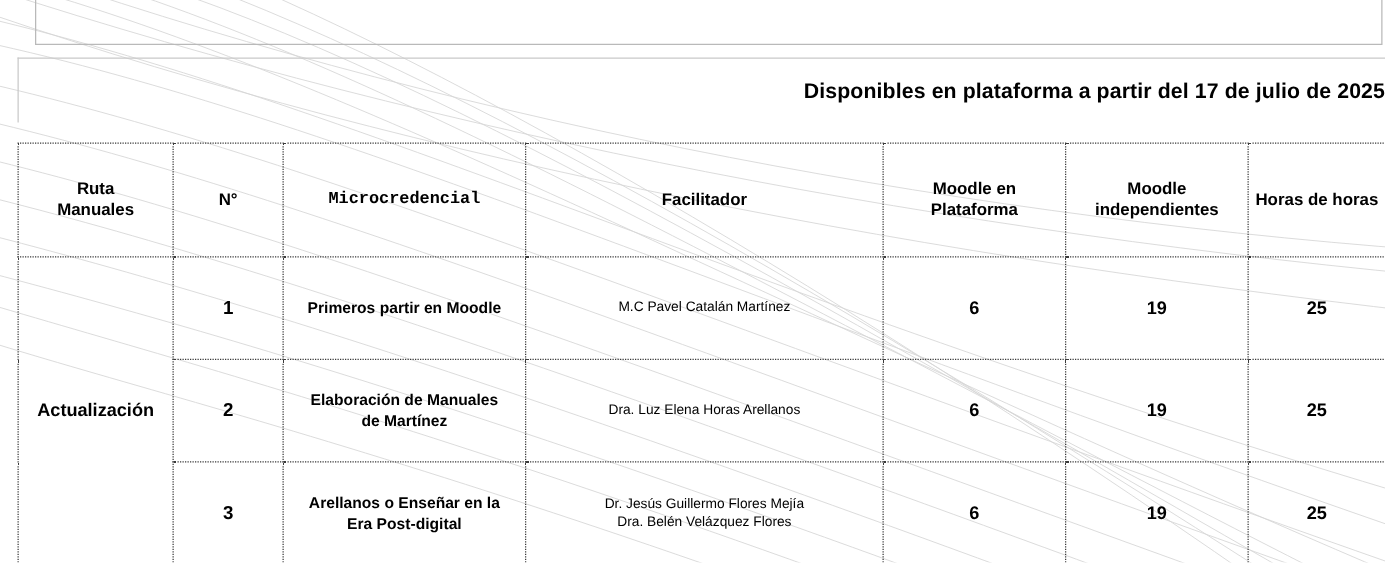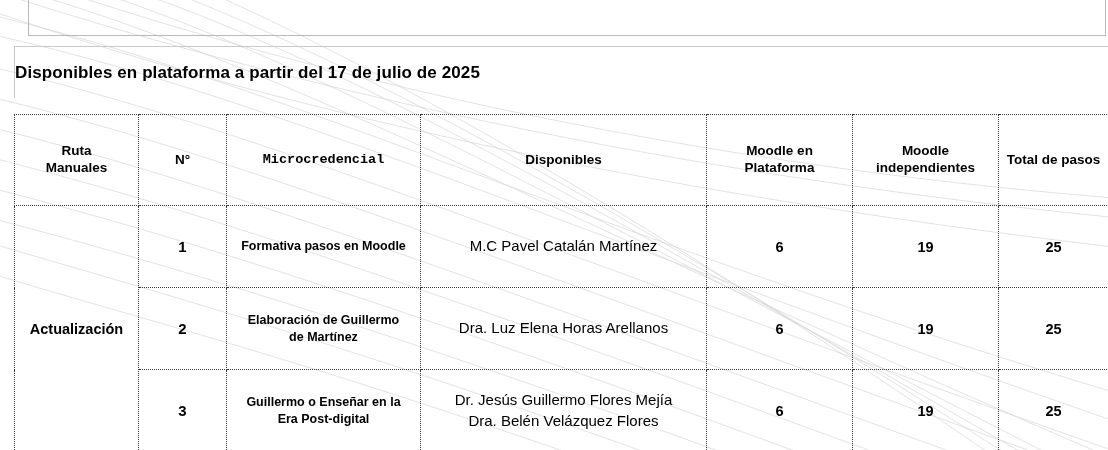--- a/index.html
+++ b/index.html
@@ -50,21 +50,21 @@
     position: absolute;
     left: 14px;
     top: 46px;
     width: 1094px;
     height: 52px;
     border-top: 1px solid #c9c9c9;
     border-left: 1px solid #c9c9c9;
     box-sizing: border-box;
     display: flex;
     align-items: center;
-    justify-content: flex-start;
+    justify-content: flex-end;
     background: transparent;
   }
   .title-band .title {
     font-size: 17px;
     font-weight: bold;
     letter-spacing: 0.1px;
   }
 
   table.main {
     position: absolute;
@@ -108,21 +108,21 @@
     font-size: 15px;
     font-weight: bold;
   }
   td.micro-cell {
     font-size: 12.5px;
     font-weight: bold;
     line-height: 1.3;
     padding: 4px 8px;
   }
   td.facil-cell {
-    font-size: 15px;
+    font-size: 11px;
     line-height: 1.35;
     padding: 4px 6px;
   }
   td.hours-cell {
     font-size: 14.5px;
     font-weight: bold;
   }
   tbody tr { height: 82px; }
 
   .col-ruta   { width: 124px; }
@@ -180,57 +180,57 @@
       <col class="col-total">
     </colgroup>
     <thead>
       <tr>
         <th class="h-ruta">
           <div>Ruta</div>
           <div>Manuales</div>
         </th>
         <th class="h-num">N°</th>
         <th class="h-micro">Microcredencial</th>
-        <th class="h-facil">Disponibles</th>
+        <th class="h-facil">Facilitador</th>
         <th class="h-hp">
           <div>Moodle en</div>
           <div>Plataforma</div>
         </th>
         <th class="h-hi">
           <div>Moodle</div>
           <div>independientes</div>
         </th>
-        <th class="h-total">Total de pasos</th>
+        <th class="h-total">Horas de horas</th>
       </tr>
     </thead>
     <tbody>
       <tr>
         <td class="route-cell" rowspan="3">Actualización</td>
         <td class="num-cell">1</td>
-        <td class="micro-cell">Formativa pasos en Moodle</td>
+        <td class="micro-cell">Primeros partir en Moodle</td>
         <td class="facil-cell">M.C Pavel Catalán Martínez</td>
         <td class="hours-cell">6</td>
         <td class="hours-cell">19</td>
         <td class="hours-cell">25</td>
       </tr>
       <tr>
         <td class="num-cell">2</td>
         <td class="micro-cell">
-          <div>Elaboración de Guillermo</div>
+          <div>Elaboración de Manuales</div>
           <div>de Martínez</div>
         </td>
         <td class="facil-cell">Dra. Luz Elena Horas Arellanos</td>
         <td class="hours-cell">6</td>
         <td class="hours-cell">19</td>
         <td class="hours-cell">25</td>
       </tr>
       <tr>
         <td class="num-cell">3</td>
         <td class="micro-cell">
-          <div>Guillermo o Enseñar en la</div>
+          <div>Arellanos o Enseñar en la</div>
           <div>Era Post-digital</div>
         </td>
         <td class="facil-cell">
           <div>Dr. Jesús Guillermo Flores Mejía</div>
           <div>Dra. Belén Velázquez Flores</div>
         </td>
         <td class="hours-cell">6</td>
         <td class="hours-cell">19</td>
         <td class="hours-cell">25</td>
       </tr>

